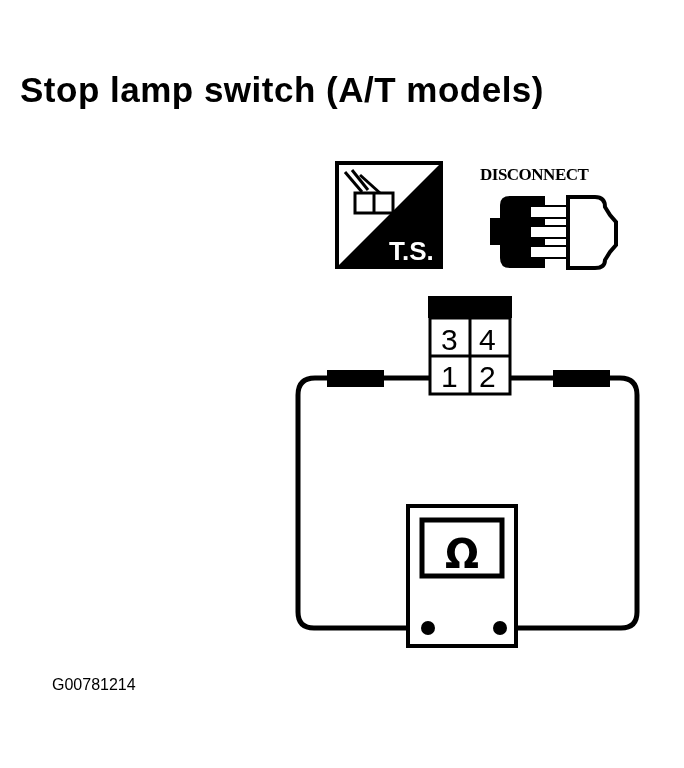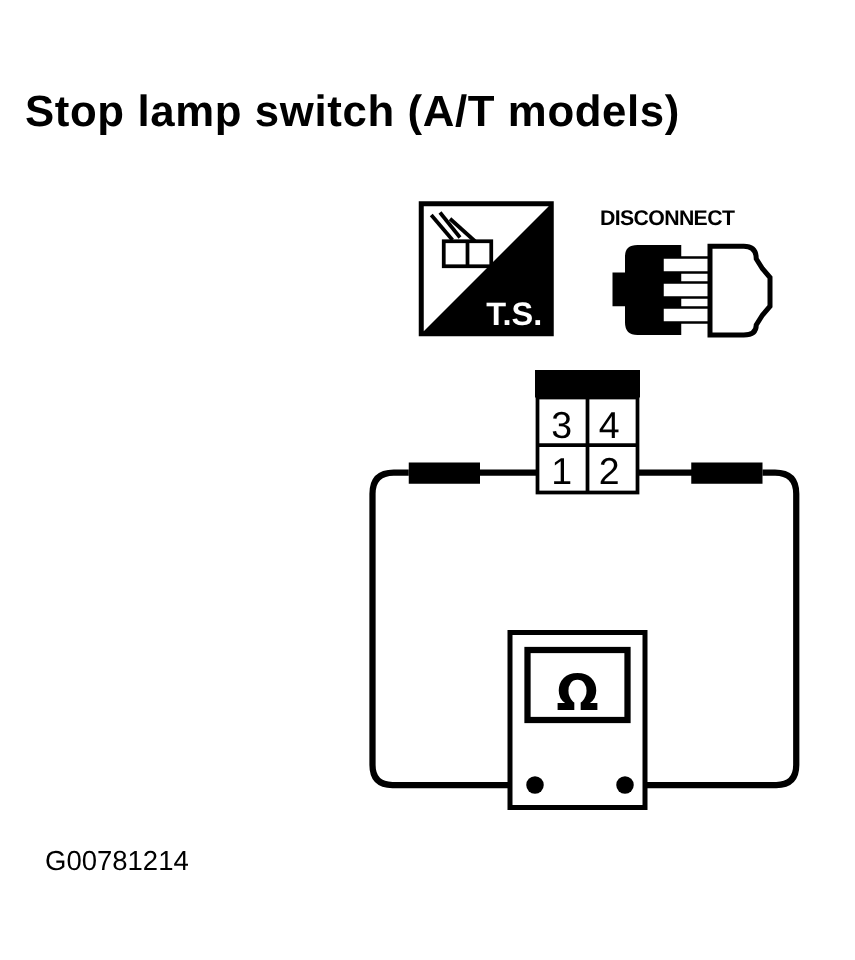--- a/index.html
+++ b/index.html
@@ -1,22 +1,22 @@
 <!DOCTYPE html>
 <html><head>
   <meta charset="utf-8">
   <style>
     html, body { margin: 0; padding: 0; background: #ffffff; }
     body { width: 684px; height: 768px; position: relative; overflow: hidden;
            font-family: "Liberation Sans", sans-serif; color: #000; }
     .title { position: absolute; left: 20px; top: 70px; font-size: 35px; font-weight: bold;
              letter-spacing: 0.5px; white-space: nowrap; }
-    .code { position: absolute; left: 36px; top: 676px; font-size: 22px; }
+    .code { position: absolute; left: 52px; top: 676px; font-size: 16px; }
     .disc-label { position: absolute; left: 480px; top: 165px; font-size: 17px; font-weight: bold;
-                  letter-spacing: -0.5px; }
+                  letter-spacing: -0.5px; font-family: Liberation Serif, serif; }
     svg { position: absolute; left: 0; top: 0; }
   </style>
 </head>
 <body>
 
 <div class="title">Stop lamp switch (A/T models)</div>
 
 <svg width="684" height="768" viewBox="0 0 684 768">
 
   <g>

